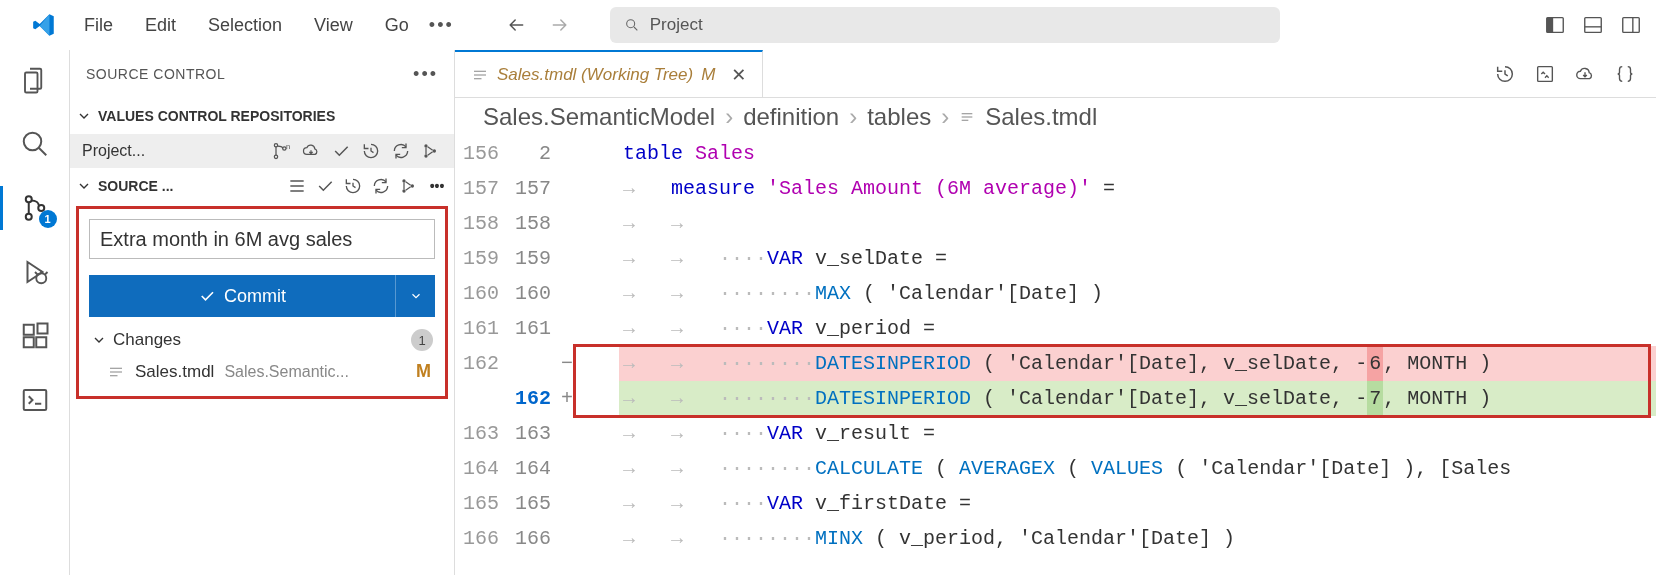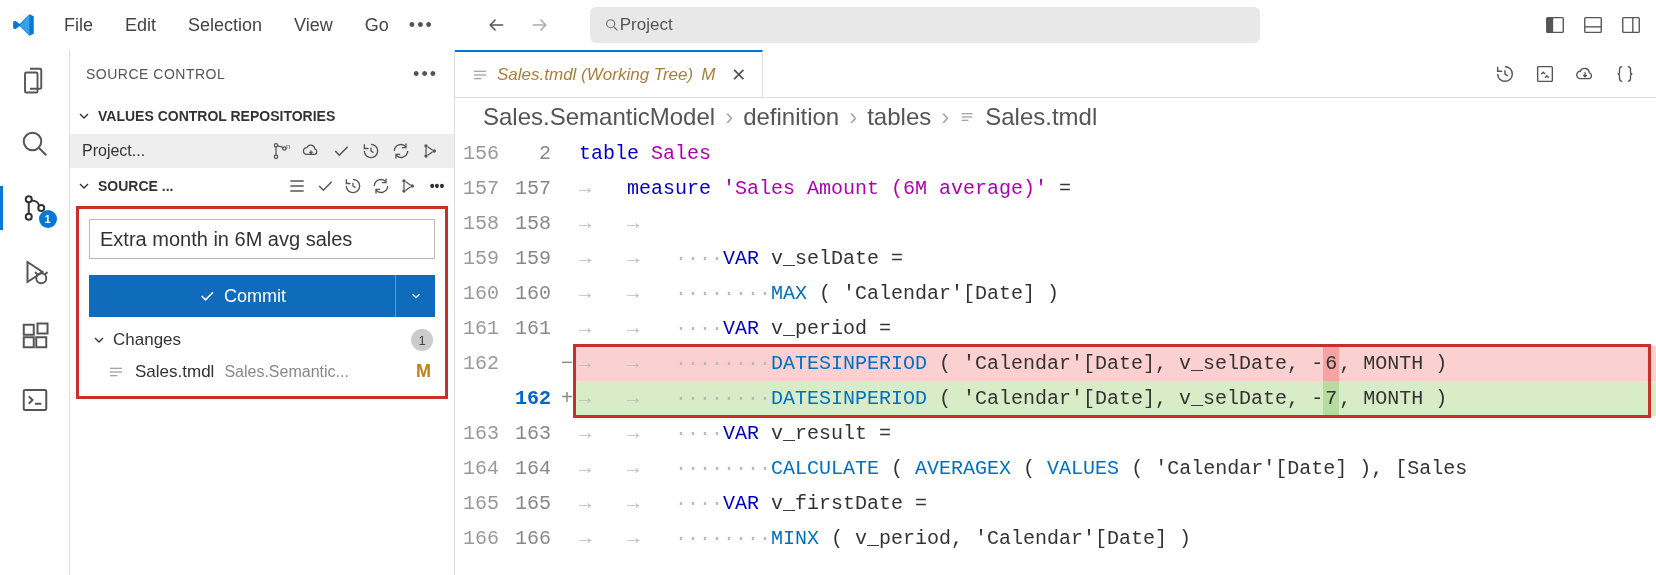--- a/index.html
+++ b/index.html
@@ -1,26 +1,26 @@
 <!DOCTYPE html>
 <html><head>
 <meta charset="utf-8">
 <style>
 * { margin: 0; padding: 0; box-sizing: border-box; }
 body { font-family: "Segoe UI", -apple-system, sans-serif; font-size: 14px; color: #333; background: #fff; overflow: hidden; width: 1656px; height: 575px; }
 
 
-.titlebar { height: 50px; display: flex; align-items: center; padding: 0 8px; gap: 4px; }
+.titlebar { height: 50px; display: flex; align-items: center; padding: 0 8px; gap: 4px; margin-left: 20px; }
 .logo { width: 32px; height: 32px; display: flex; align-items: center; justify-content: center; margin-right: 12px; }
 .menu { display: flex; gap: 32px; padding-left: 8px; }
 .menu-item { font-size: 18px; color: #444; cursor: pointer; }
 .menu-ellipsis { margin-left: 16px; font-size: 18px; color: #555; letter-spacing: 2px; }
 .nav-arrows { display: flex; gap: 24px; margin-left: 48px; }
 .nav-arrow { width: 20px; height: 20px; display: flex; align-items: center; justify-content: center; }
-.search-box { flex: 0 0 670px; height: 36px; margin-left: 36px; background: #e8e8e8; border-radius: 6px; display: flex; align-items: center; padding: 0 14px; color: #555; font-size: 17px; }
+.search-box { flex: 0 0 670px; height: 36px; margin-left: 36px; background: #e8e8e8; border-radius: 6px; display: flex; align-items: center; padding: 0 14px; gap: 10px; color: #555; font-size: 17px; }
 .layout-icons { display: flex; gap: 16px; margin-left: auto; padding-right: 6px; }
 .layout-icon { width: 22px; height: 22px; }
 
 
 .main { display: flex; height: calc(100% - 50px); }
 
 
 .activity-bar { width: 70px; border-right: 1px solid #ddd; display: flex; flex-direction: column; align-items: center; padding-top: 12px; gap: 28px; }
 .activity-item { width: 36px; height: 36px; display: flex; align-items: center; justify-content: center; position: relative; color: #555; }
 .activity-item.active { color: #333; }
@@ -67,21 +67,21 @@
 .breadcrumb .sep { color: #aaa; }
 .breadcrumb .file-ico { color: #888; }
 
 .code { display: flex; font-family: Consolas, 'Courier New', monospace; font-size: 20px; line-height: 35px; }
 .gutter { display: flex; color: #999; align-items: flex-end; }
 .gcol { width: 52px; text-align: right; padding-right: 8px; }
 .gcol.old { color: #999; }
 .gcol.new { color: #888; }
 .sign { width: 16px; text-align: center; color: #888; }
 .code-lines { flex: 1; position: relative; }
-.line { white-space: pre; padding-left: 4px; height: 35px; display: flex; align-items: center; }
+.line { white-space: pre; padding-left: 4px; height: 35px; display: flex; align-items: center; margin-left: 44px; }
 .line.del { background: #fbd0d0; }
 .line.add { background: #d8ecc7; }
 .inline-old { background: #f5a3a3; padding: 0 2px; }
 .inline-new { background: #b6dca0; padding: 0 2px; }
 
 .ws { color: #bbb; display: inline-block; }
 
 .kw-table { color: #0000c8; }
 .kw-meas { color: #0000c8; }
 .name { color: #b000b0; }

